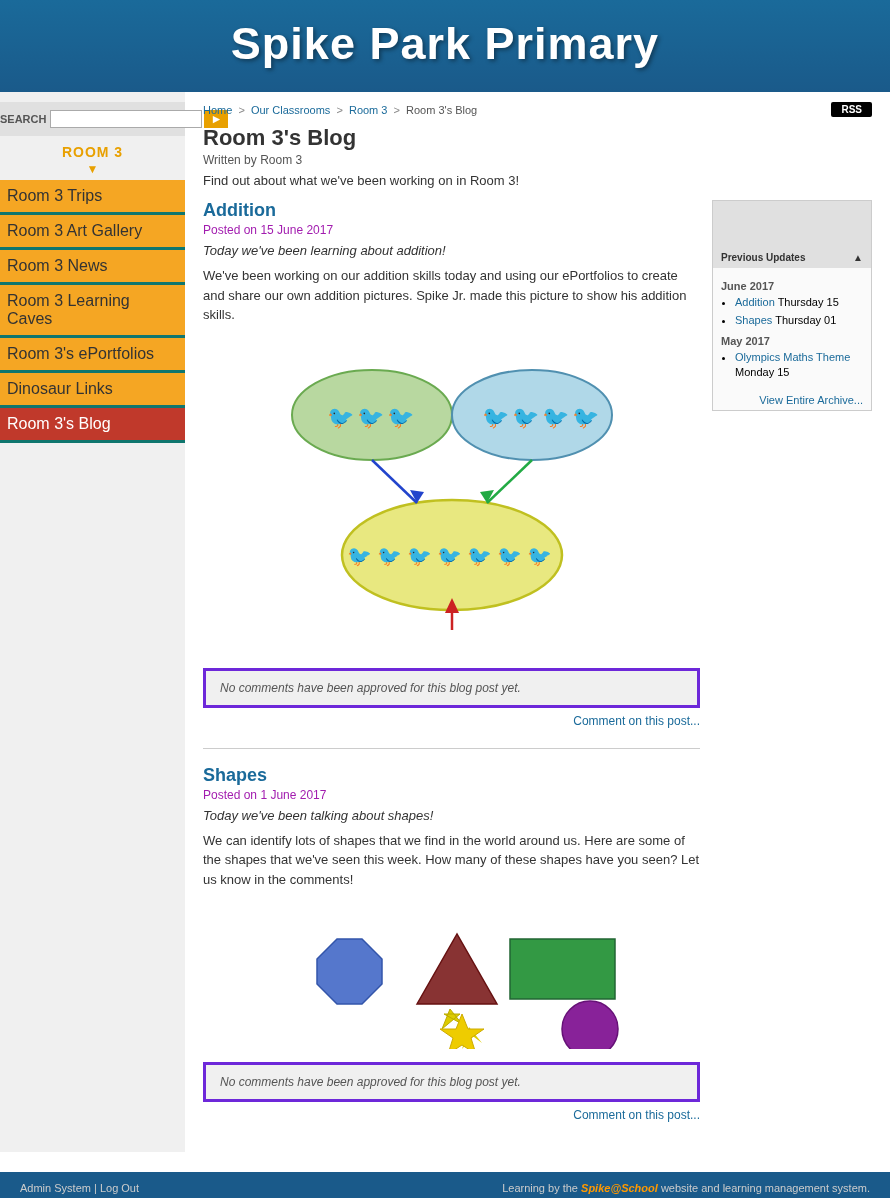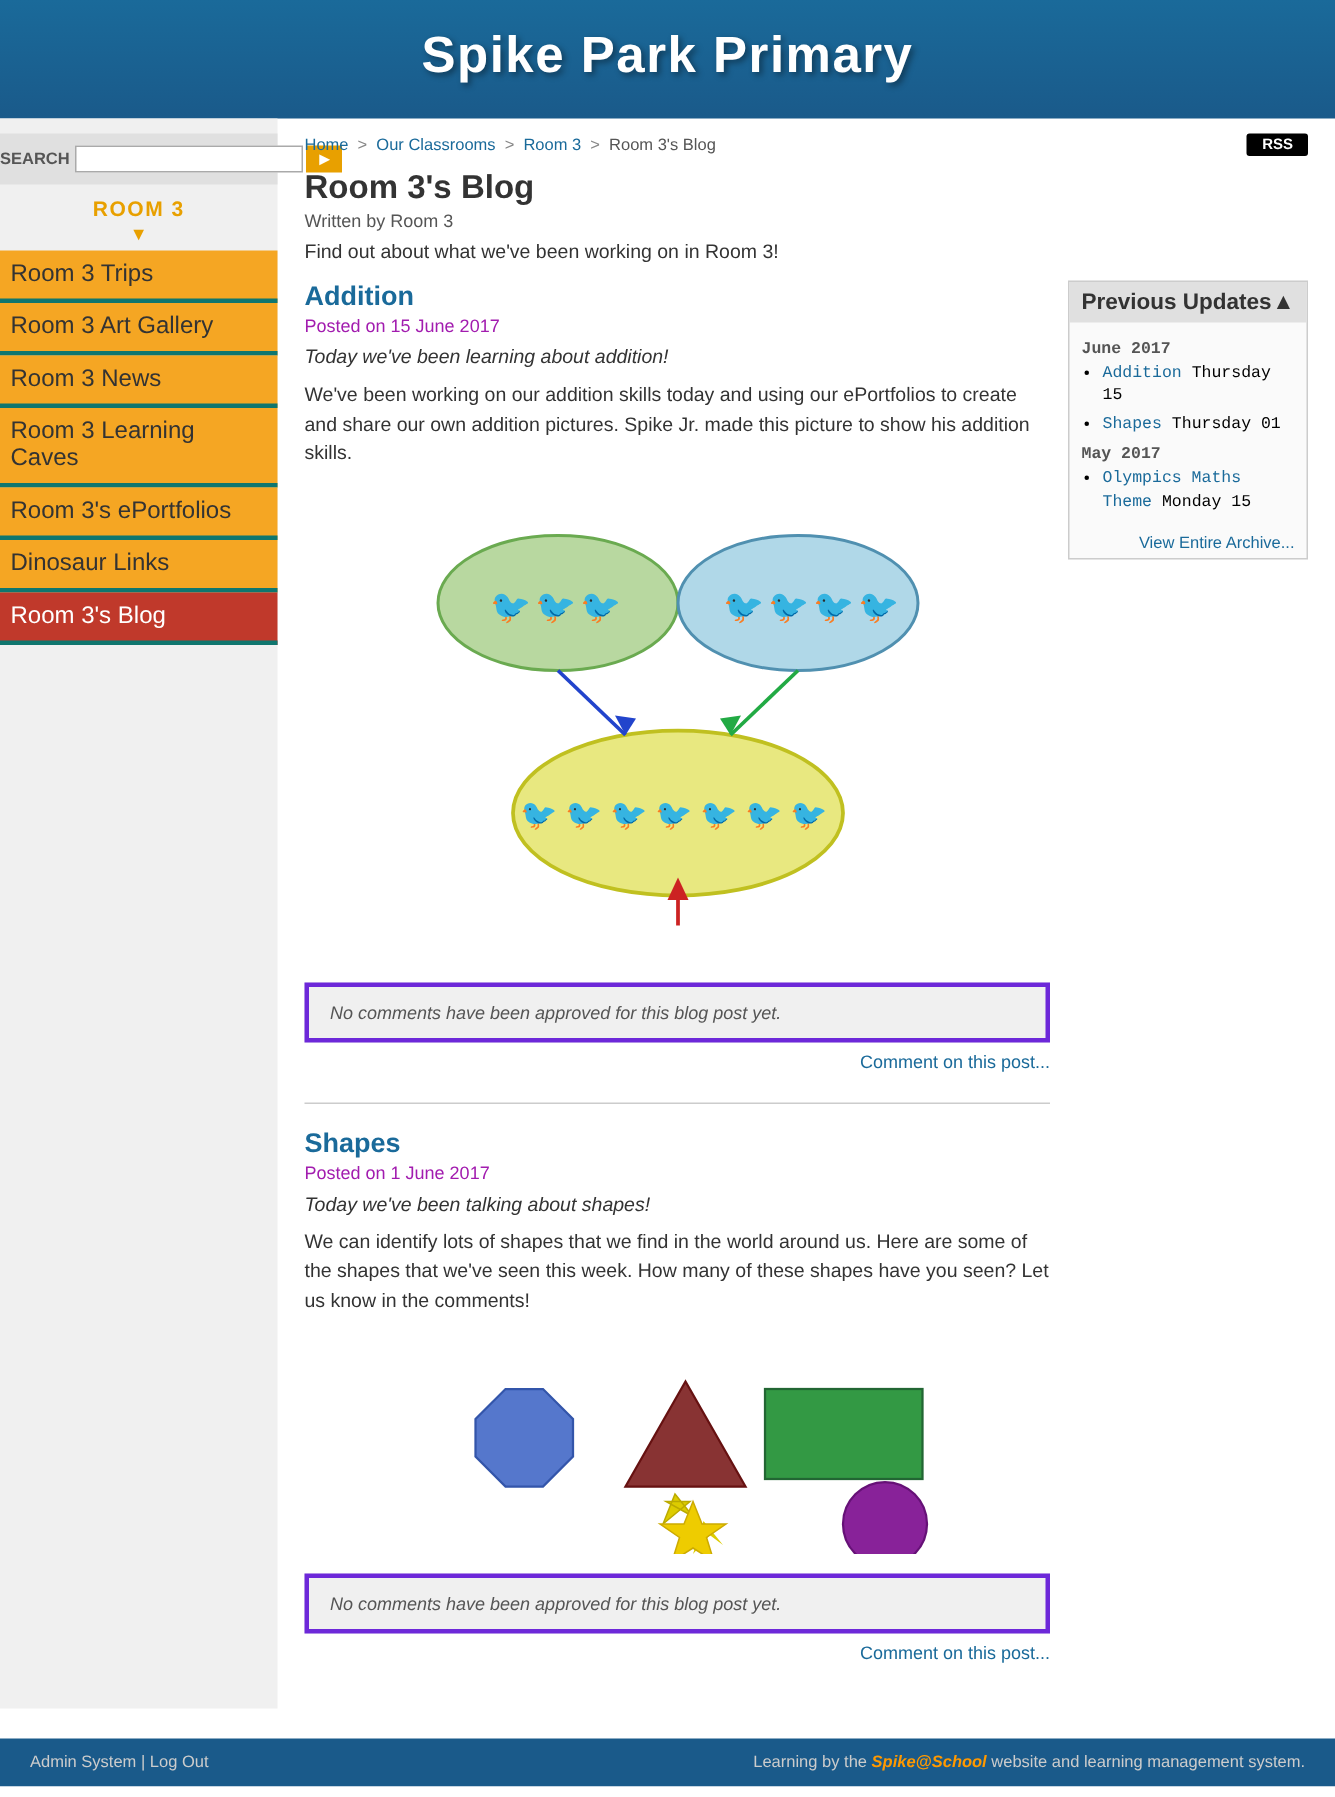--- a/index.html
+++ b/index.html
@@ -5,21 +5,21 @@
     * { box-sizing: border-box; margin: 0; padding: 0; }
     body { font-family: Arial, sans-serif; font-size: 13px; background: #fff; }
 
     
     #header {
       background: linear-gradient(to bottom, #1a6a9a, #1a5a8a);
       text-align: center;
       padding: 18px 0 22px;
     }
     #header h1 {
-      font-size: 34px;
+      font-size: 45px;
       font-weight: bold;
       color: #fff;
       text-shadow: 2px 2px 4px rgba(0,0,0,0.4);
       letter-spacing: 1px;
     }
 
     
     #layout {
       display: flex;
       min-height: 800px;
@@ -157,25 +157,24 @@
     .prev-updates-header {
       background: #e0e0e0;
       display: flex;
       justify-content: space-between;
       align-items: center;
       padding: 5px 8px;
       font-size: 12px;
       font-weight: bold;
       color: #333;
     }
-    .prev-updates-header span { font-size: 15px; }
+    .prev-updates-header span { font-size: 10px; margin-top: 46px; }
     .prev-updates-body {
       padding: 6px 8px;
       font-size: 11px;
-      font-family: Liberation Mono, monospace;
     }
     .prev-month {
       font-weight: bold;
       color: #555;
       margin-top: 6px;
       margin-bottom: 3px;
     }
     .prev-updates-body ul {
       padding-left: 14px;
     }

